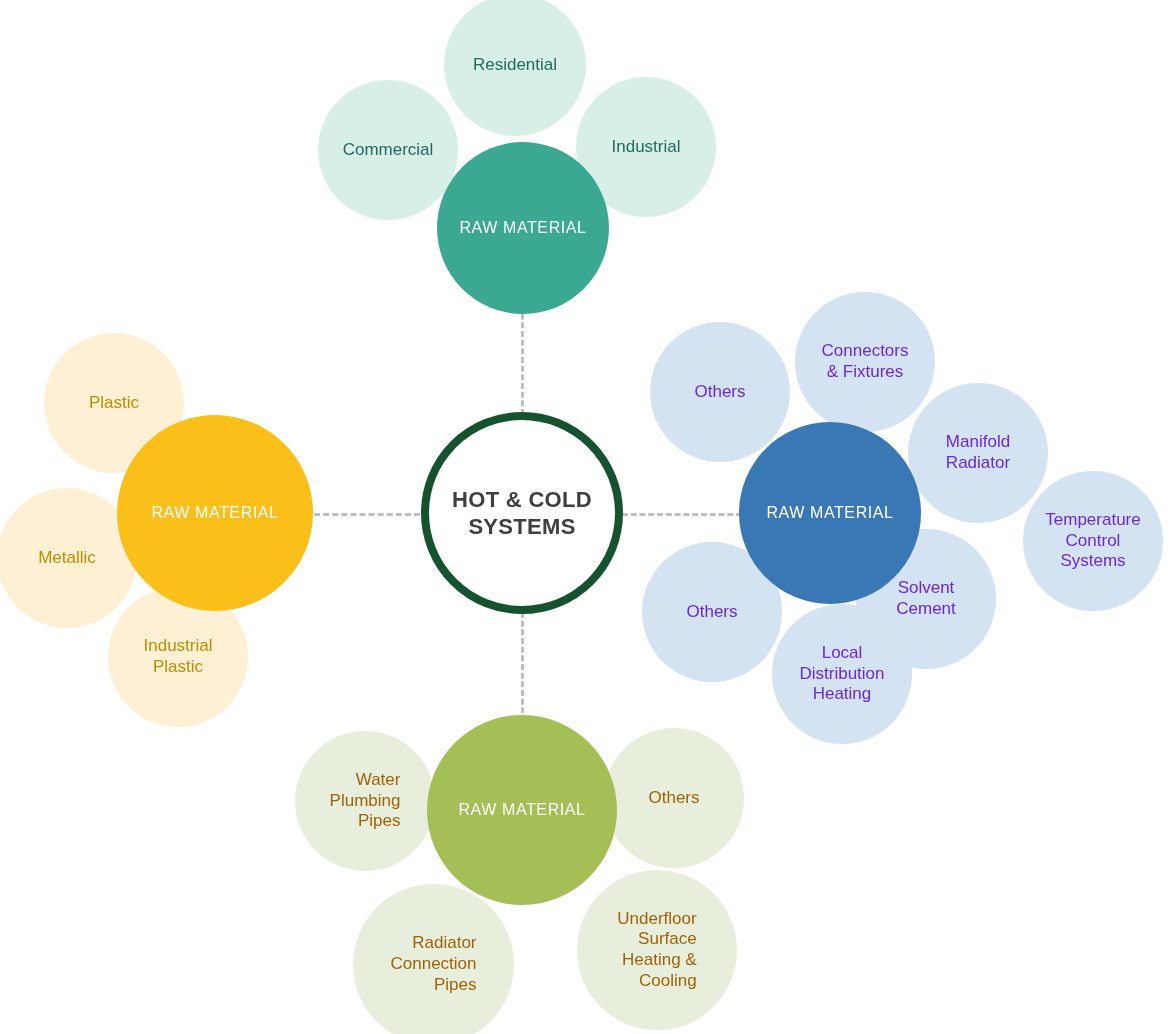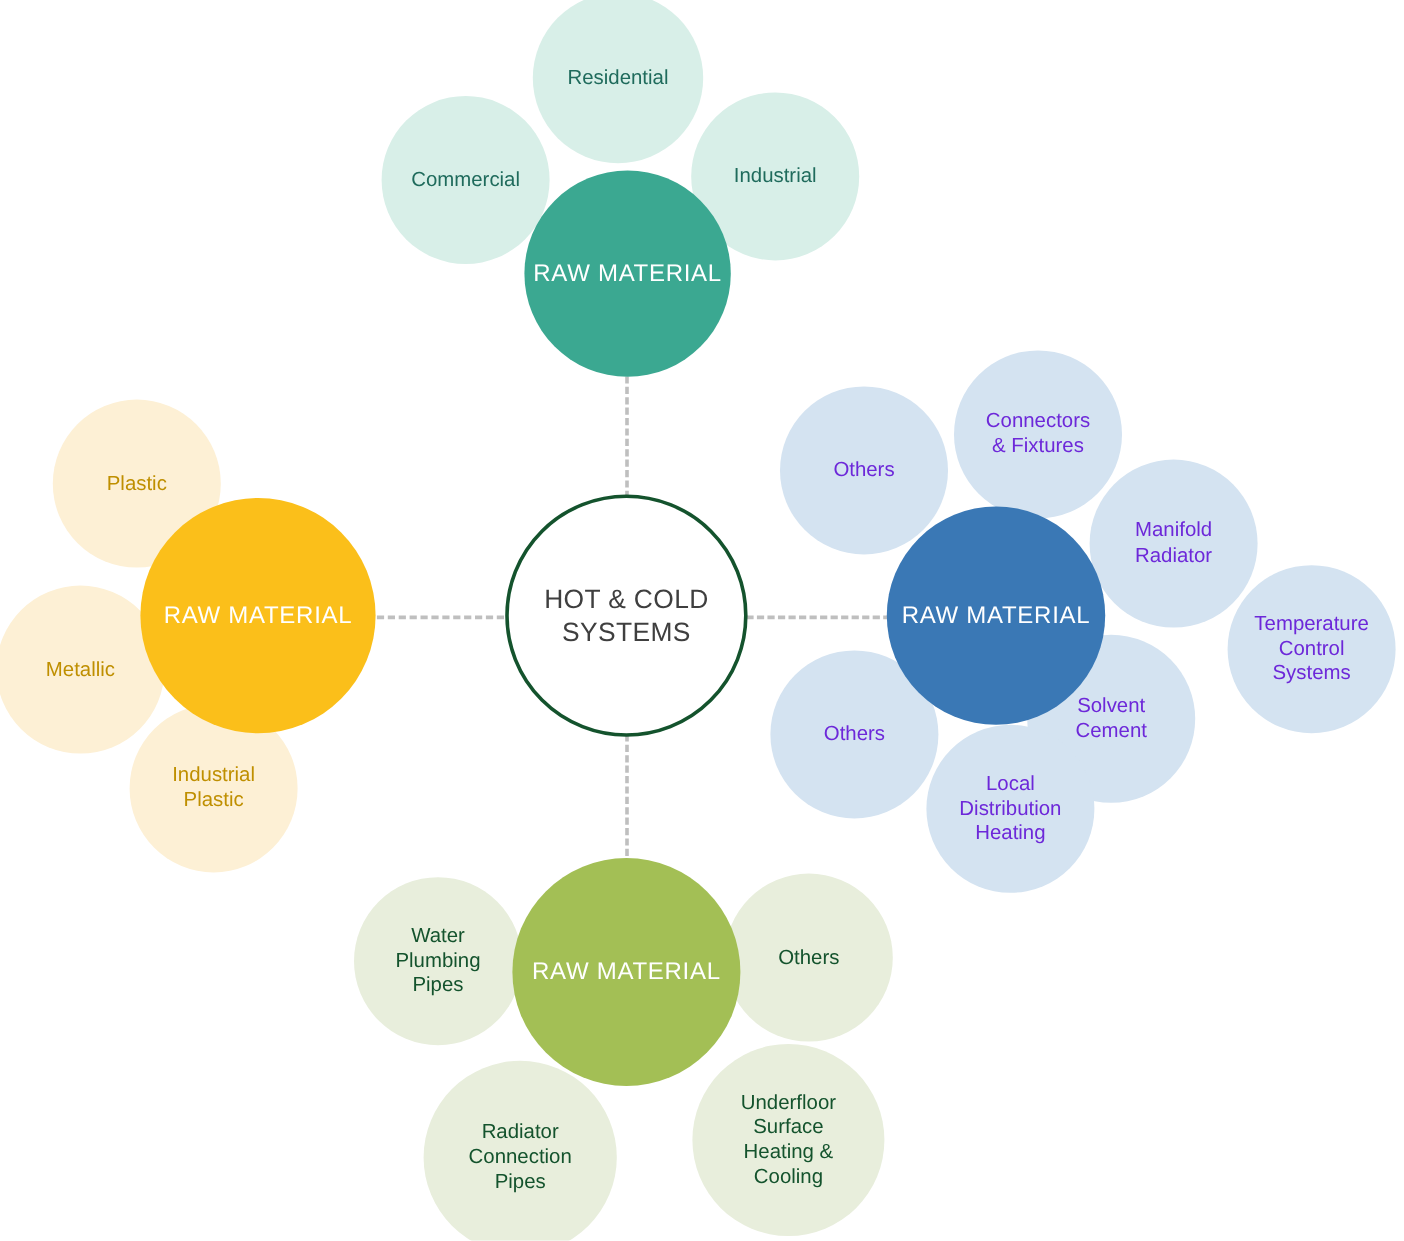--- a/index.html
+++ b/index.html
@@ -29,41 +29,41 @@
   }
   
   .sat {
     font-size: 17px;
     font-weight: 400;
     z-index: 1;
   }
   .sat.teal  { background: #d8efe8; color: #1f6b5c; }
   .sat.blue  { background: #d4e3f1; color: #6d28d9; }
   .sat.amber { background: #fdf0d5; color: #bf8f00; text-align: center; }
-  .sat.green { background: #e8eedc; color: #14532d; }
+  .sat.green { background: #e8eedc; color: #a16207; text-align: right; }
 
   
   .hub {
-    font-size: 20px;
+    font-size: 16px;
     letter-spacing: 0.6px;
     color: #ffffff;
     z-index: 3;
   }
   .hub.teal  { background: #3ba891; }
   .hub.blue  { background: #3a78b5; }
   .hub.amber { background: #fbbf1a; }
   .hub.green { background: #a3bf55; }
 
   
   .core {
     background: #ffffff;
-    border: 3px solid #14532d;
+    border: 8px solid #14532d;
     color: #3f3f3f;
     font-size: 22px;
-    font-weight: 400;
+    font-weight: 700;
     letter-spacing: 0.3px;
     line-height: 1.25;
     z-index: 4;
   }
 
   
   .conn {
     position: absolute;
     z-index: 0;
   }

